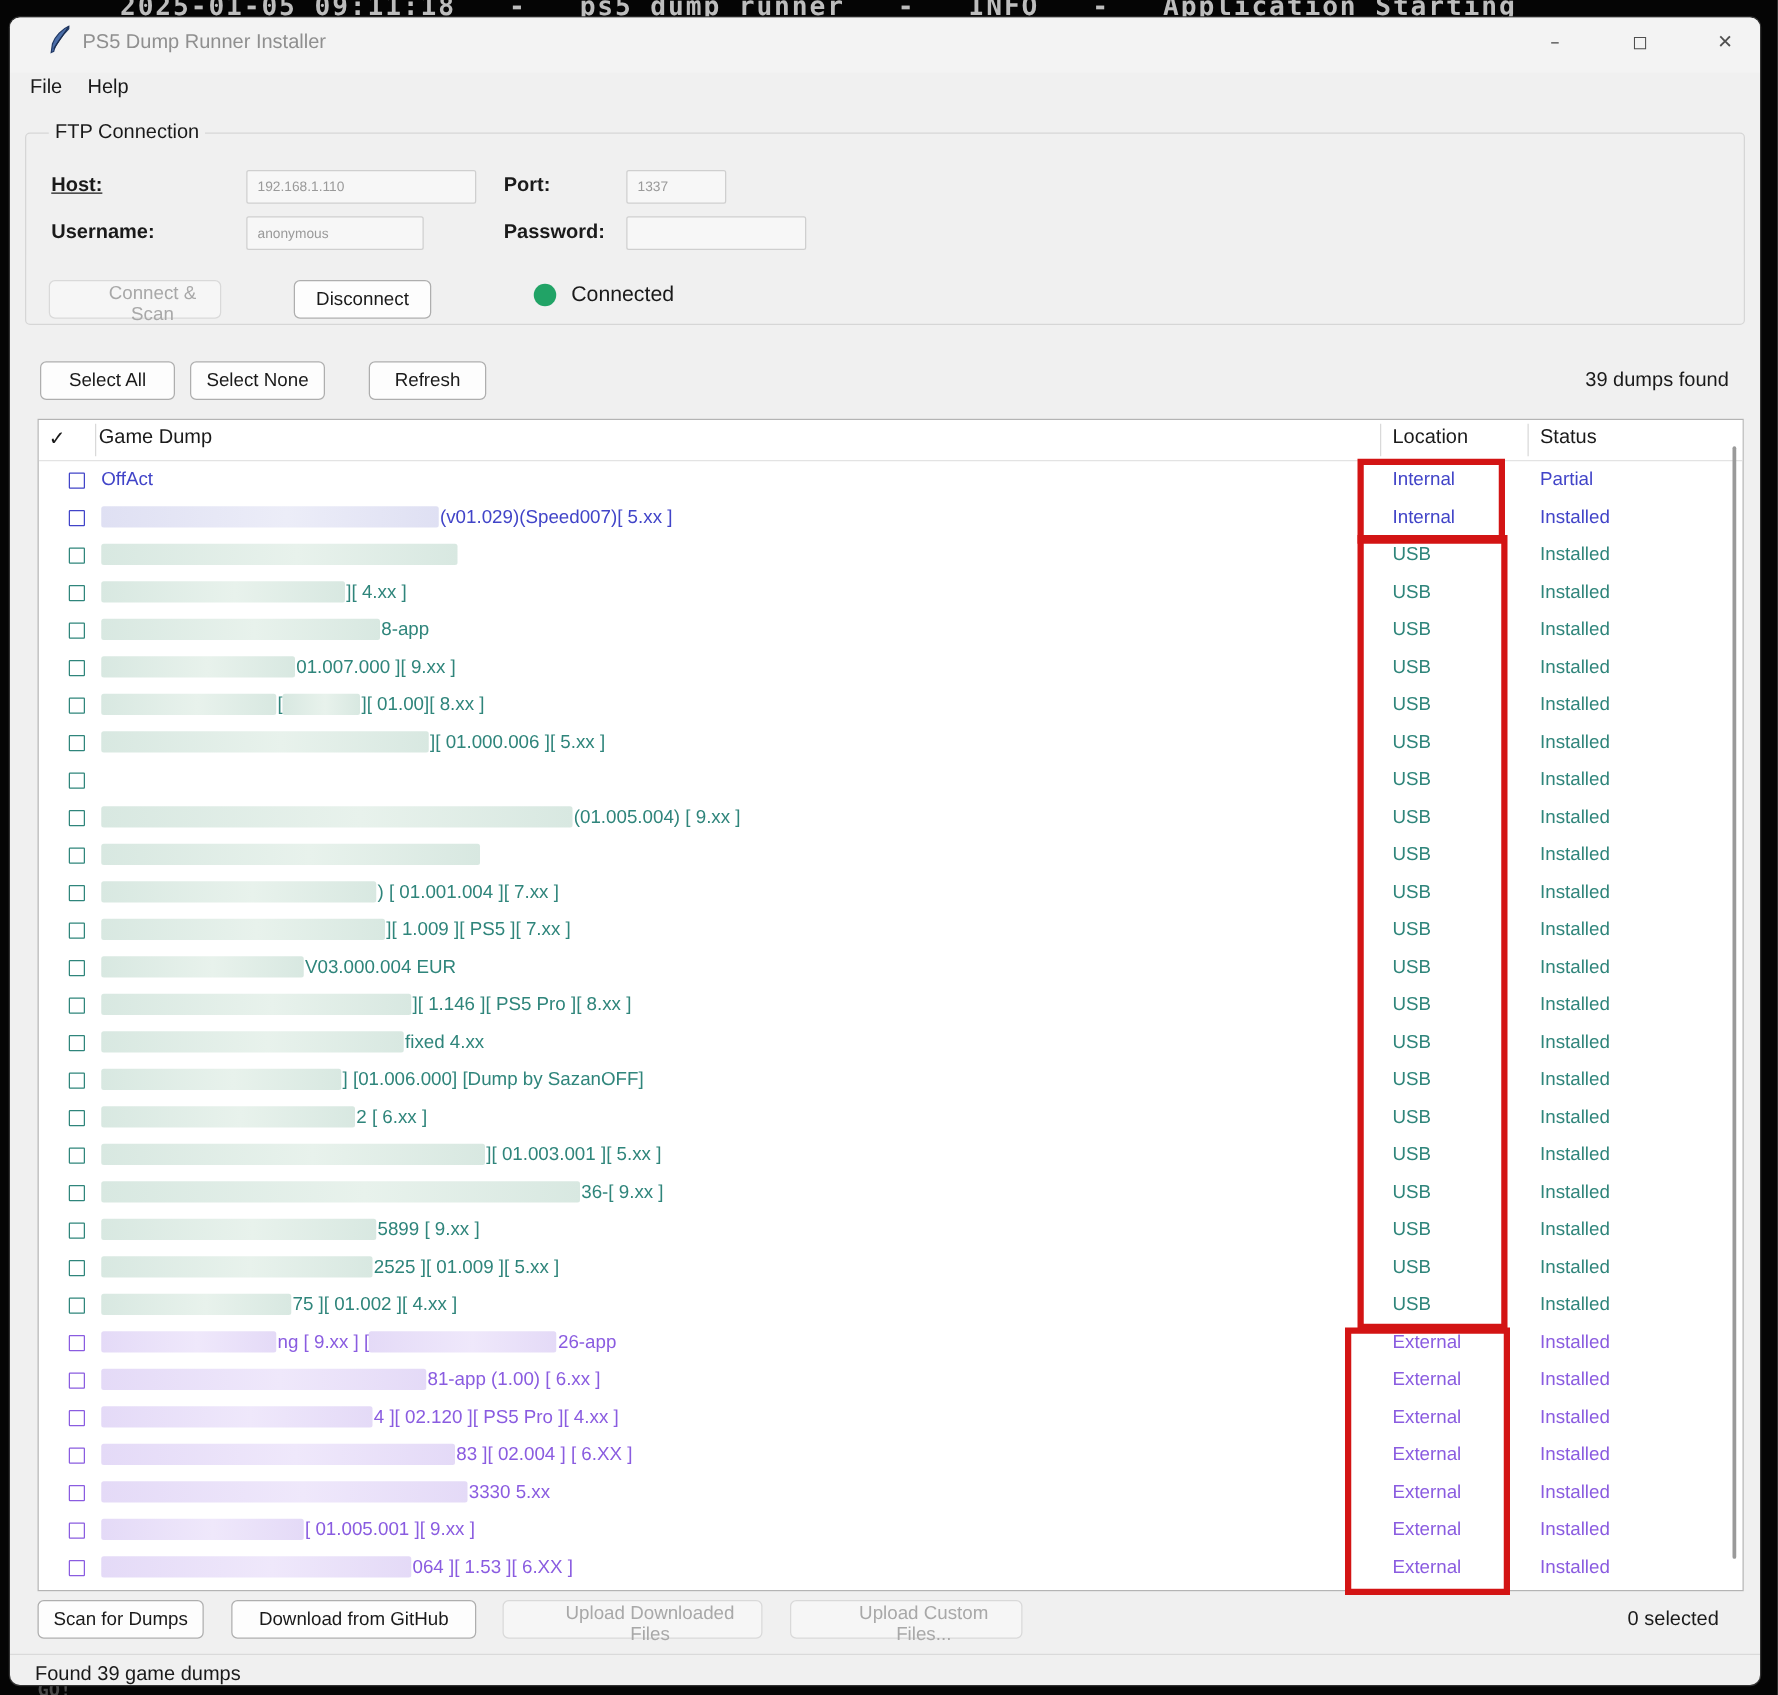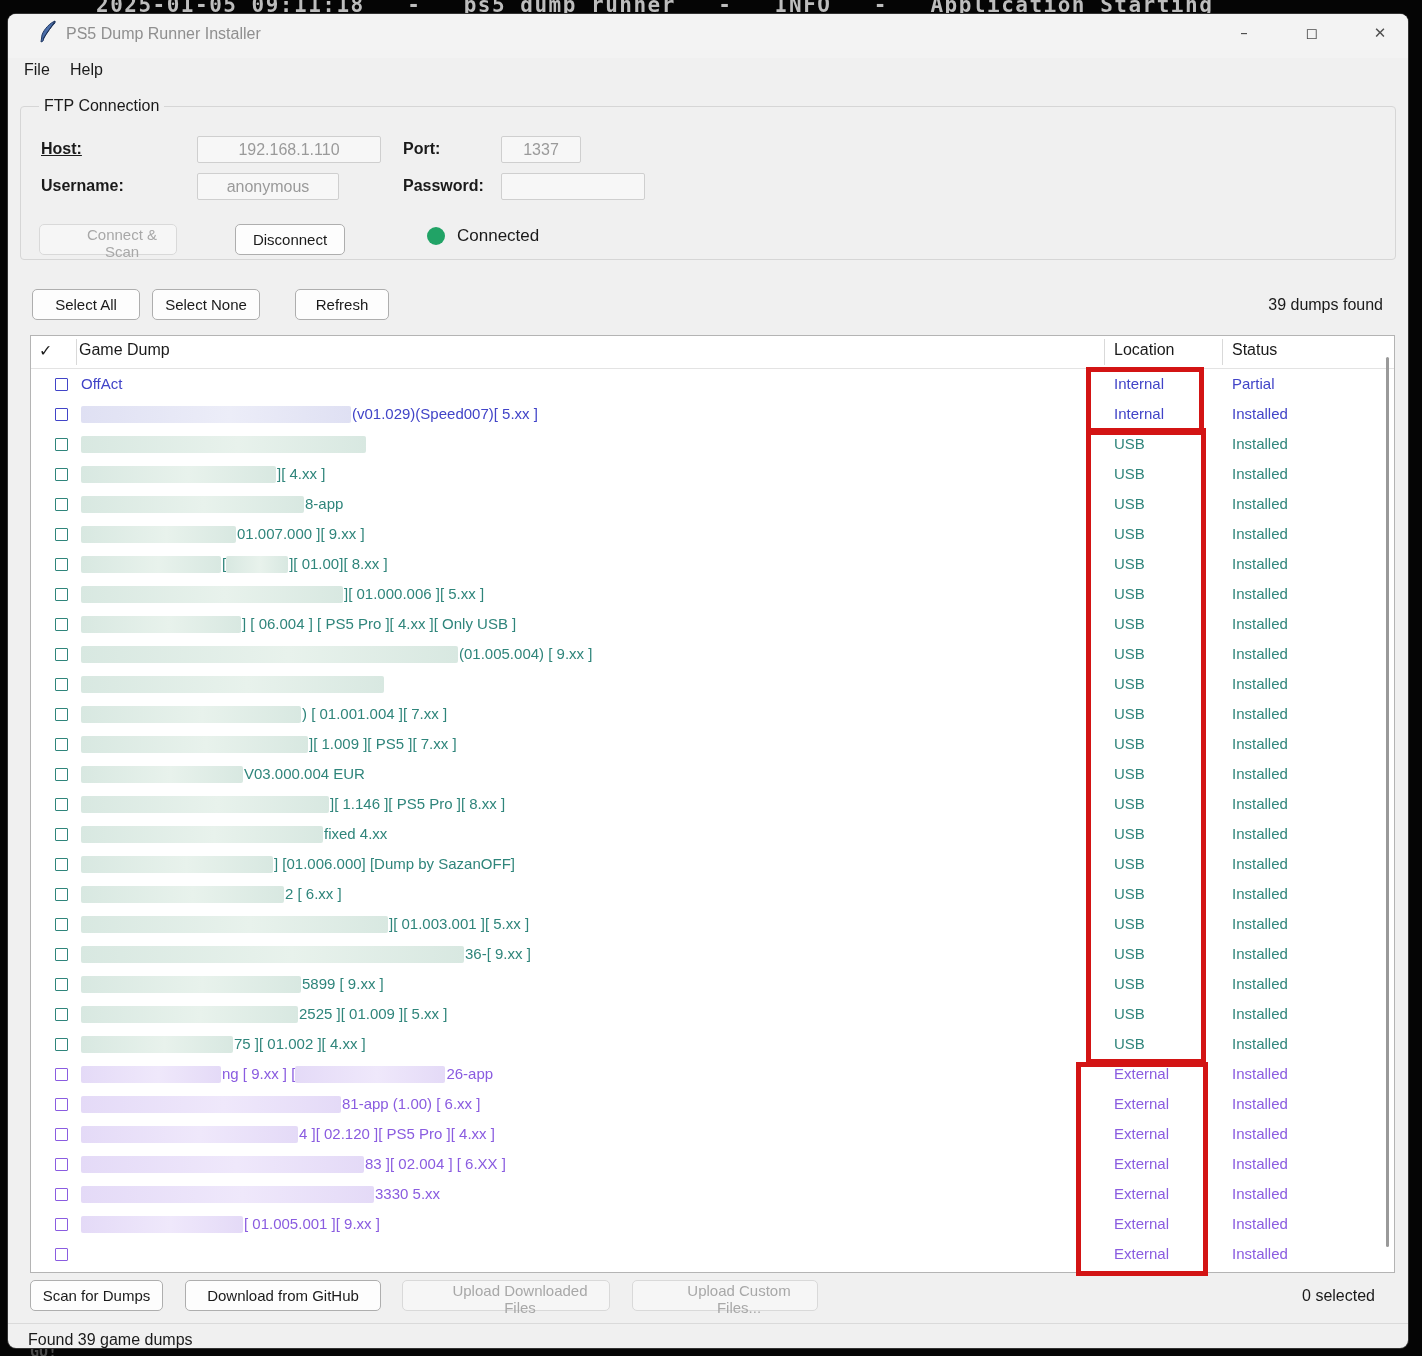--- a/index.html
+++ b/index.html
@@ -21,21 +21,21 @@
   .win-min{left:1213px;} .win-max{left:1281px;} .win-close{left:1349px;}
   .menubar{position:absolute;left:0;top:44px;width:100%;height:28px;font-size:16px;}
   .menu-item{position:absolute;top:3px;}
   .menu-file{left:16px;} .menu-help{left:62px;}
   
   .ftp{position:absolute;left:12px;top:92px;width:1374px;height:152px;border:1px solid #d6d6d6;
        border-radius:4px;background:#f0f0f0;}
   .ftp-legend{position:absolute;left:18px;top:-10px;background:#f0f0f0;padding:0 5px;font-size:16px;}
   .flabel{position:absolute;font-size:16px;font-weight:bold;}
   .finput{position:absolute;height:25px;border:1px solid #cfcfcf;background:#f7f7f7;color:#9a9a9a;
-          font-size:16px;padding:0 8px;font-family:"Liberation Sans",sans-serif;border-radius:2px;text-align:center;}
+          font-size:11px;padding:0 8px;font-family:"Liberation Sans",sans-serif;border-radius:2px;}
   .btn{position:absolute;background:#fdfdfd;border:1px solid #aeaeae;border-radius:5px;
        font-size:15px;font-family:"Liberation Sans",sans-serif;color:#1a1a1a;text-align:center;}
   .btn.disabled{color:#a8a8a8;border-color:#d9d9d9;background:#f6f6f6;padding-left:34px;}
   .conn-dot{position:absolute;left:406px;top:120px;width:18px;height:18px;border-radius:50%;
             background:var(--c-connected,#21a366);}
   .conn-label{position:absolute;left:436px;top:119px;font-size:17px;}
   
   .tb-selectall{left:24px;top:275px;width:108px;height:31px;}
   .tb-selectnone{left:144px;top:275px;width:108px;height:31px;}
   .tb-refresh{left:275px;top:275px;width:94px;height:31px;margin-left:12px;}
@@ -182,21 +182,20 @@
     <span class="st">Installed</span>
   </div>
           <div class="trow k-usb">
     <span class="cb"></span>
     <span class="game"><span class="redact r1" style="width: 262px;"></span><span class="t1">][ 01.000.006 ][ 5.xx ]</span><span class="t2"></span></span>
     <span class="loc">USB</span>
     <span class="st">Installed</span>
   </div>
           <div class="trow k-usb">
     <span class="cb"></span>
-    <span class="game"><span class="redact r1" style="width: 160px;"></span><span class="t1">] [ 06.004 ] [ PS5 Pro ][ 4.xx ][ Only USB ]</span><span class="t2"></span></span>
     <span class="loc">USB</span>
     <span class="st">Installed</span>
   </div>
           <div class="trow k-usb">
     <span class="cb"></span>
     <span class="game"><span class="redact r1" style="width: 377px;"></span><span class="t1">(01.005.004) [ 9.xx ]</span><span class="t2"></span></span>
     <span class="loc">USB</span>
     <span class="st">Installed</span>
   </div>
           <div class="trow k-usb">
@@ -308,20 +307,21 @@
     <span class="st">Installed</span>
   </div>
           <div class="trow k-external">
     <span class="cb"></span>
     <span class="game"><span class="redact r1" style="width: 162px;"></span><span class="t1">[ 01.005.001 ][ 9.xx ]</span><span class="t2"></span></span>
     <span class="loc">External</span>
     <span class="st">Installed</span>
   </div>
           <div class="trow k-external">
     <span class="cb"></span>
+    <span class="game"><span class="redact r1" style="width: 248px;"></span><span class="t1">064 ][ 1.53 ][ 6.XX ]</span><span class="t2"></span></span>
     <span class="loc">External</span>
     <span class="st">Installed</span>
   </div>
         </div>
     </div>
 
     <div class="vscroll"></div>
 
     <div class="ann ann1"></div>
     <div class="ann ann2"></div>

